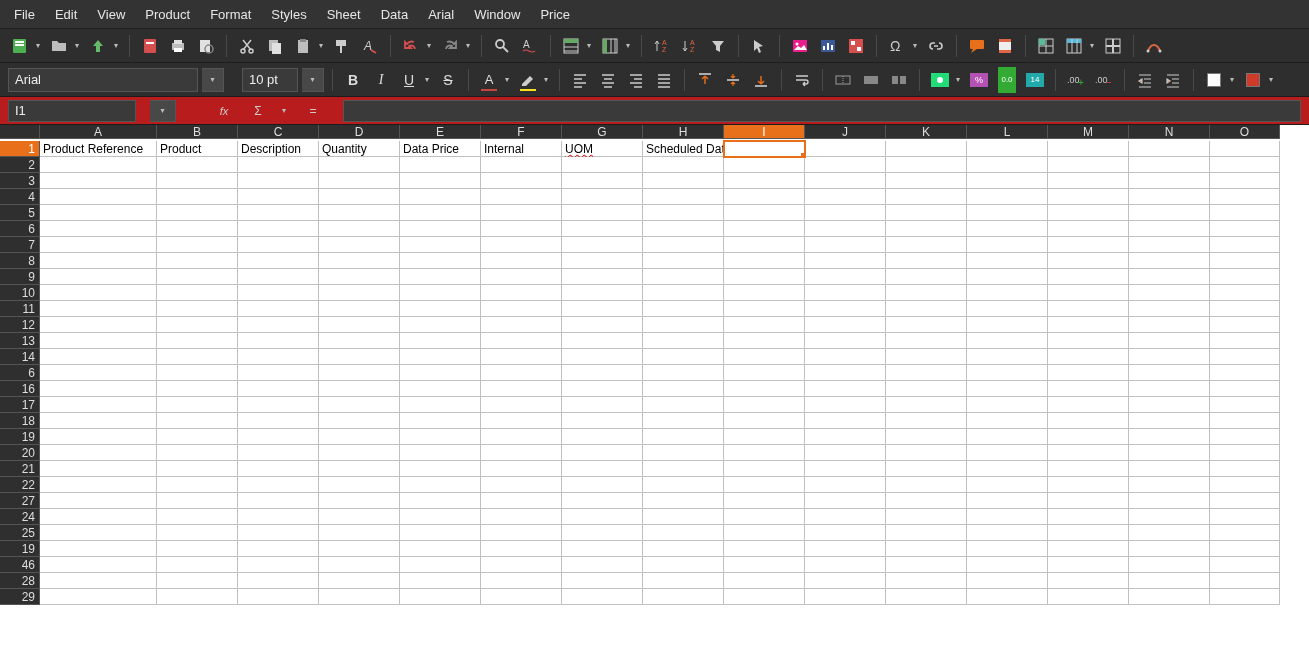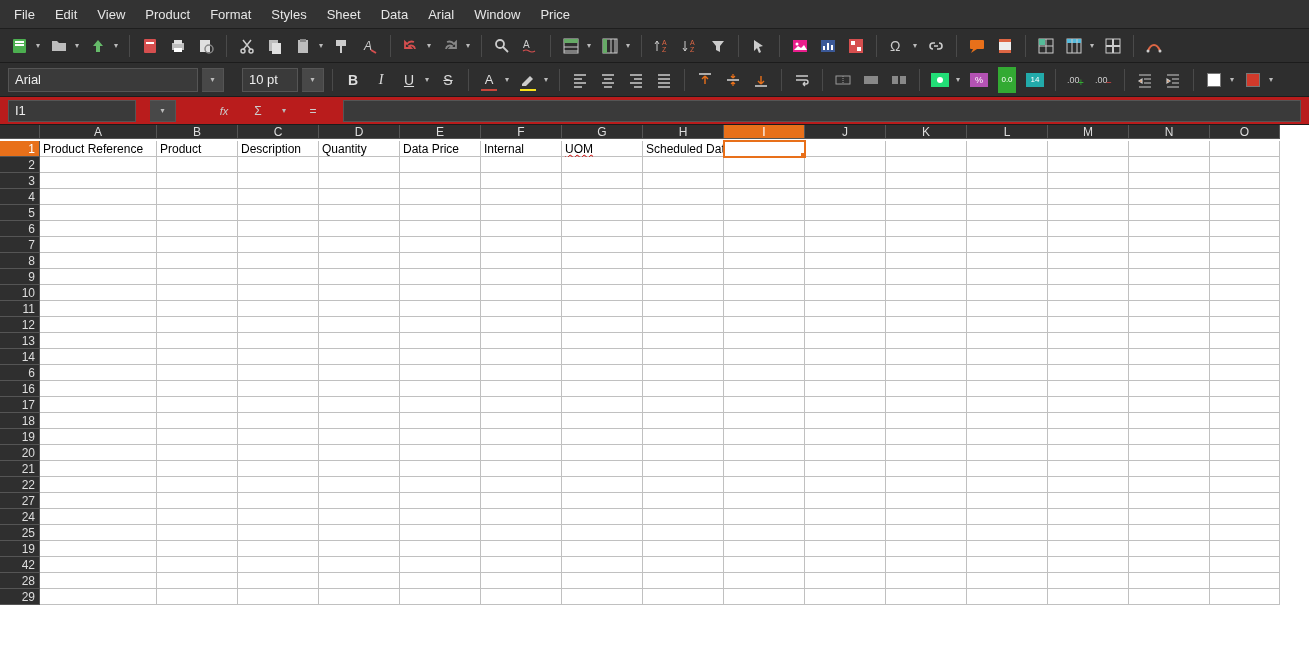--- a/index.html
+++ b/index.html
@@ -1129,21 +1129,21 @@
       <div class="cell"></div>
       <div class="cell"></div>
       <div class="cell"></div>
       <div class="cell"></div>
       <div class="cell"></div>
       <div class="cell"></div>
       <div class="cell"></div>
       <div class="cell"></div>
       <div class="cell"></div>
       <div class="cell"></div>
-      <div class="rowhdr">42</div>
+      <div class="rowhdr">46</div>
       <div class="cell"></div>
       <div class="cell"></div>
       <div class="cell"></div>
       <div class="cell"></div>
       <div class="cell"></div>
       <div class="cell"></div>
       <div class="cell"></div>
       <div class="cell"></div>
       <div class="cell"></div>
       <div class="cell"></div>

